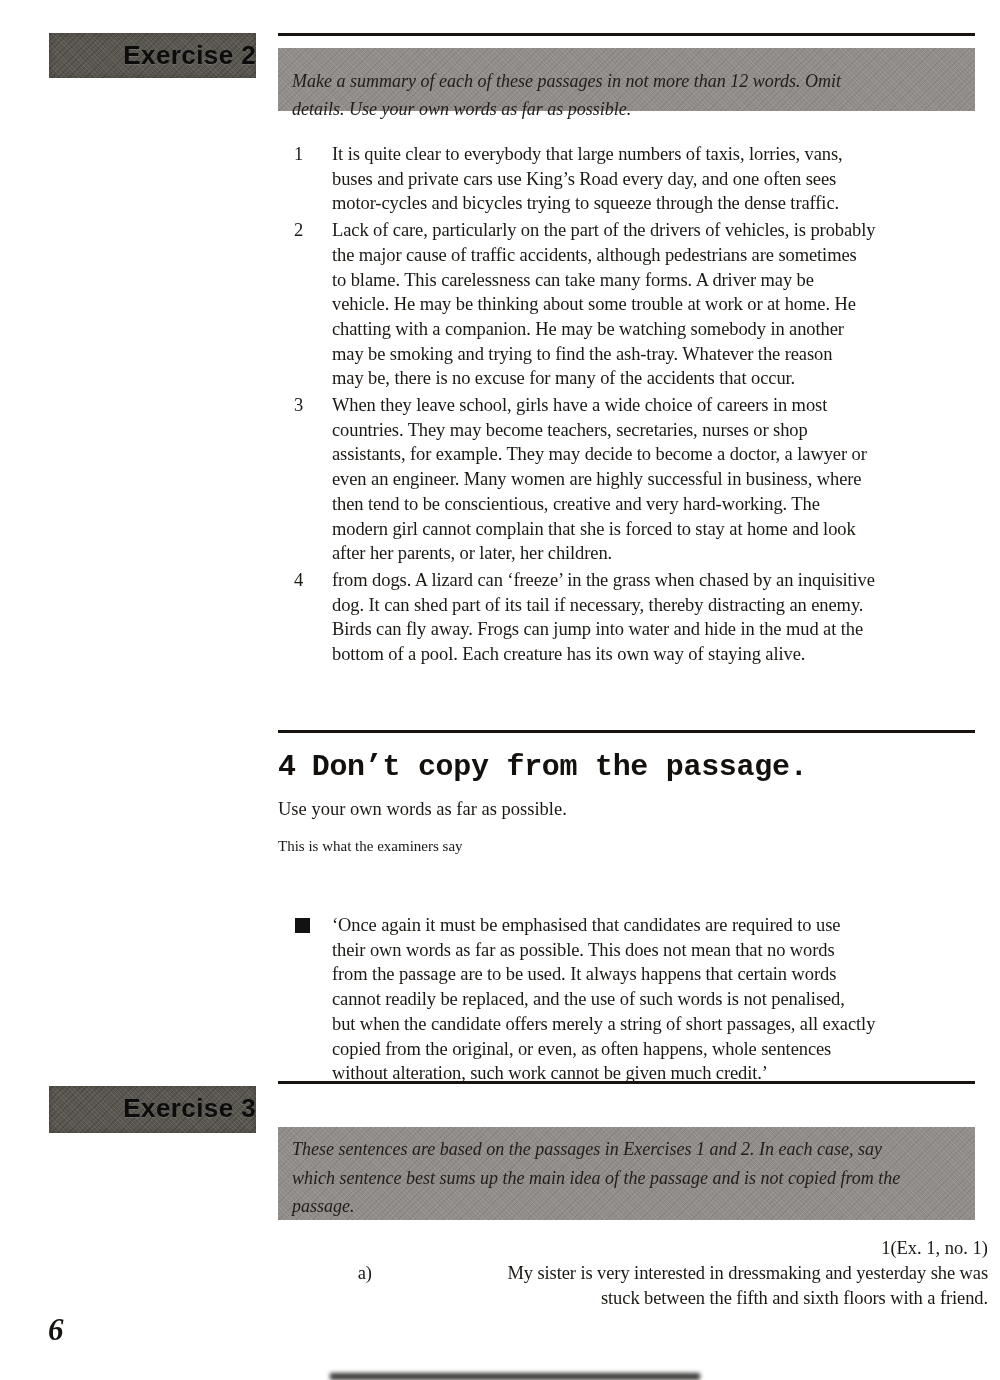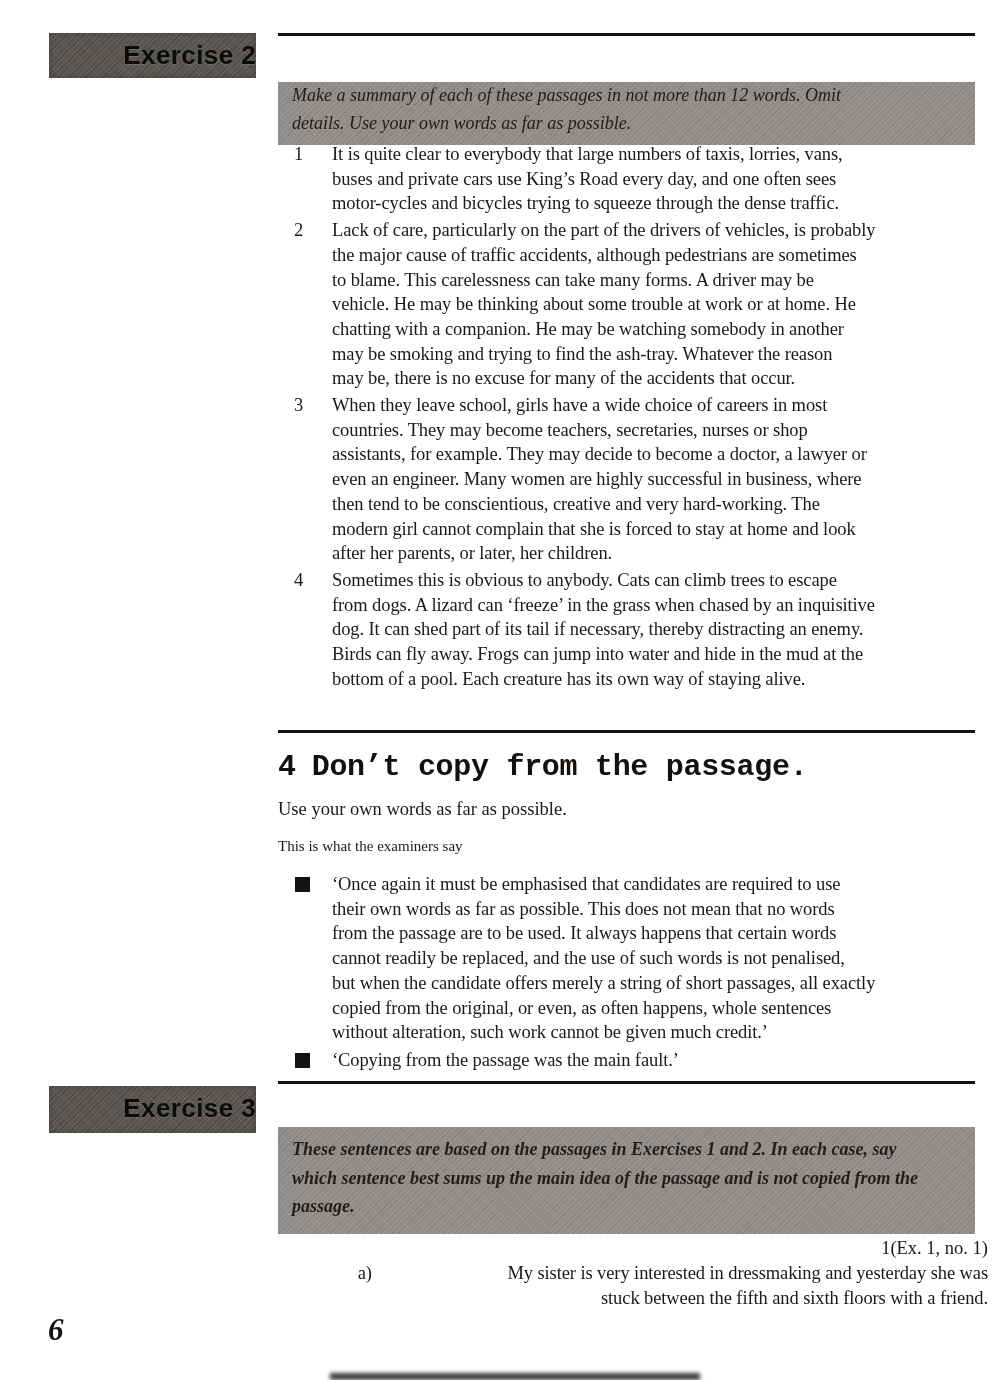--- a/index.html
+++ b/index.html
@@ -30,22 +30,22 @@
     position:absolute;left:278px;width:697px;
     background:
       repeating-linear-gradient(45deg, rgba(255,255,255,0.08) 0 1px, transparent 1px 3px),
       repeating-linear-gradient(-45deg, rgba(0,0,0,0.08) 0 1px, transparent 1px 4px),
       #918d8a;
   }
   .gline{
     font-style:italic;font-size:18px;line-height:27.5px;color:#221d1a;
     padding:0 10px 0 14px;white-space:nowrap;
   }
-  .gb1{top:82px;height:63px;padding-top:0;box-sizing:border-box;}
-  .gb2{top:1127px;height:107px;padding-top:8px;box-sizing:border-box;font-weight:bold;}
+  .gb1{top:48px;height:63px;padding-top:20px;box-sizing:border-box;}
+  .gb2{top:1127px;height:93px;padding-top:8px;box-sizing:border-box;}
   .gb2 .gline{line-height:28.5px;}
 
   
   .rule{position:absolute;left:278px;width:697px;height:3px;background:#17130f;}
 
   
   .passages{position:absolute;left:278px;top:142px;width:710px;}
   .passage{display:flex;margin-bottom:2px;}
   .pnum{
     flex:0 0 54px;box-sizing:border-box;padding-left:16px;
@@ -60,21 +60,21 @@
   .s4head{
     position:absolute;left:278px;top:750px;
     font-family:Liberation Mono, monospace;font-weight:bold;font-size:30px;
     letter-spacing:-0.3px;color:#13100d;white-space:nowrap;
   }
   .s4head .hnum{margin-right:16px;}
   .s4sub{position:absolute;left:278px;top:799px;font-size:18.5px;}
   .s4intro{position:absolute;left:278px;top:838px;font-size:15px;}
 
   .quotes{position:absolute;left:278px;top:872px;width:710px;}
-  .quote{display:flex;margin-bottom:3px;}
+  .quote{display:flex;margin-bottom:3px;margin-top:41px;}
   .bcol{flex:0 0 54px;box-sizing:border-box;padding-left:17px;}
   .bullet{width:15px;height:15px;background:#141210;margin-top:5px;}
 
   
   .ex3items{position:absolute;left:278px;top:1236px;width:710px;text-align:right;}
   .ex3row{font-size:18.5px;line-height:25px;white-space:nowrap;}
   .e3num{display:inline-block;box-sizing:border-box;padding-left:22px;width:52px;}
   .ex3sub{display:flex;}
   .e3letter{
     flex:0 0 94px;box-sizing:border-box;padding-left:55px;
@@ -141,21 +141,20 @@
         <div class="line">even an engineer. Many women are highly successful in business, where</div>
         <div class="line">then tend to be conscientious, creative and very hard-working. The</div>
         <div class="line">modern girl cannot complain that she is forced to stay at home and look</div>
         <div class="line">after her parents, or later, her children.</div>
       </div>
     </div>
 
     <div class="passage">
       <div class="pnum">4</div>
       <div class="plines">
-        <div class="line">Sometimes this is obvious to anybody. Cats can climb trees to escape</div>
         <div class="line">from dogs. A lizard can ‘freeze’ in the grass when chased by an inquisitive</div>
         <div class="line">dog. It can shed part of its tail if necessary, thereby distracting an enemy.</div>
         <div class="line">Birds can fly away. Frogs can jump into water and hide in the mud at the</div>
         <div class="line">bottom of a pool. Each creature has its own way of staying alive.</div>
       </div>
     </div>
 
   </div>
 
   <div class="rule" style="top:730px"></div>

